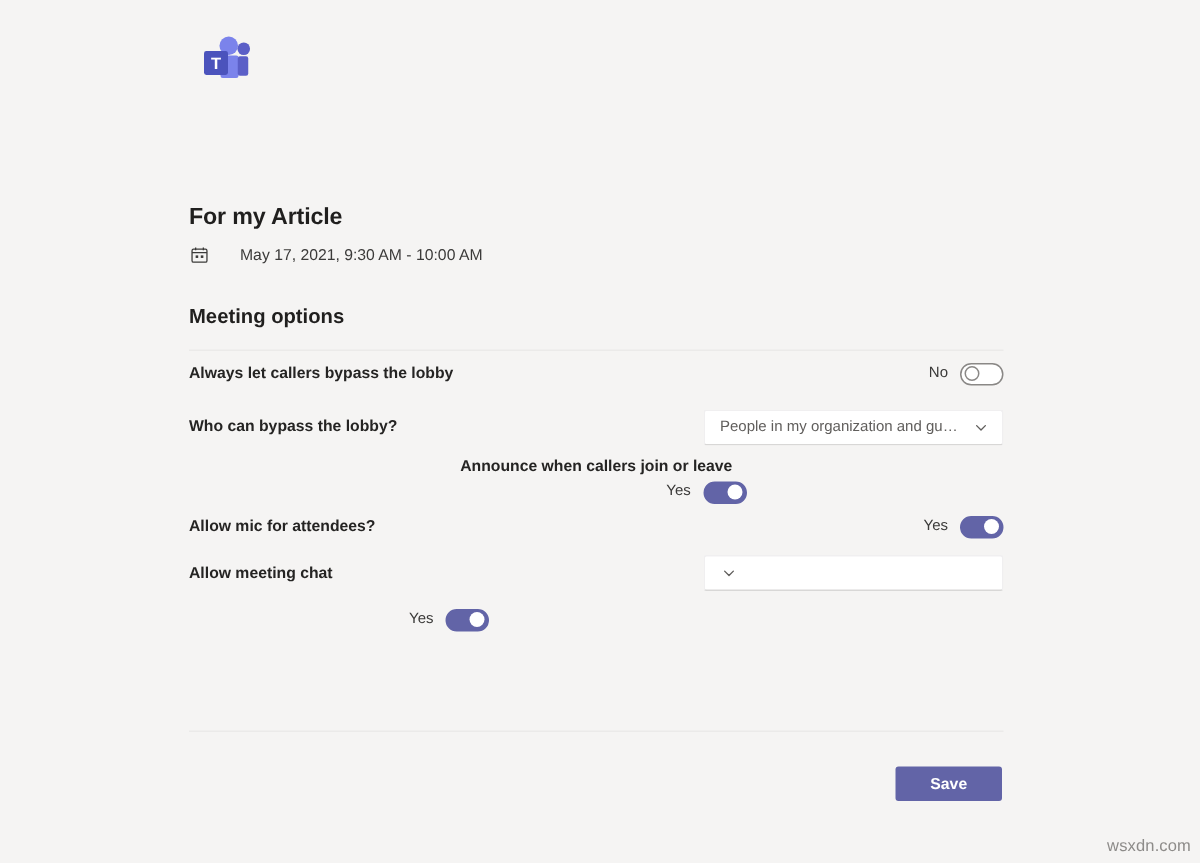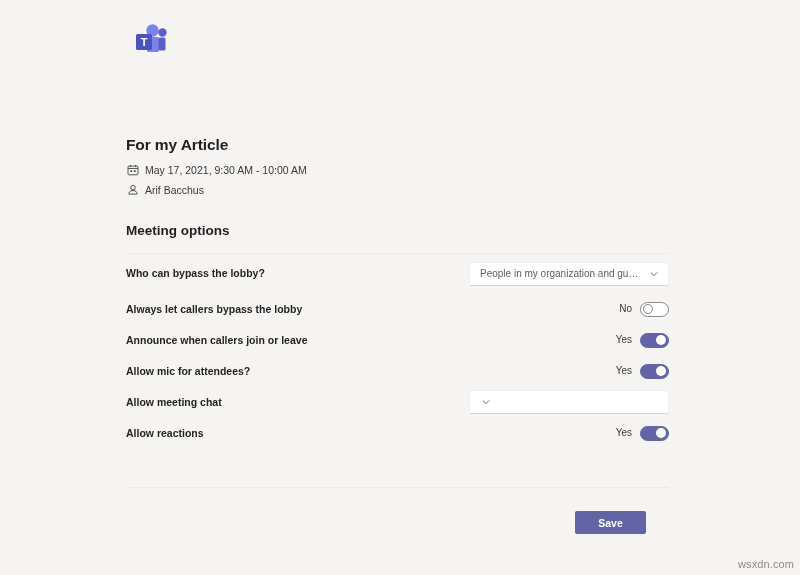--- a/index.html
+++ b/index.html
@@ -45,21 +45,21 @@
     font-weight: bold;
     letter-spacing: -0.1px;
     color: #201f1e;
     margin: 0 0 9px 0;
     line-height: 1.2;
   }
 
   .meta-row {
     display: flex;
     align-items: center;
-    gap: 6px;
+    gap: 21px;
     margin-bottom: 7px;
     font-size: 10.5px;
     color: #3b3a39;
     line-height: 1.2;
   }
   .meta-icon {
     width: 13px;
     height: 13px;
     flex: 0 0 13px;
     display: flex;
@@ -193,21 +193,21 @@
   .footer-divider {
     position: absolute;
     left: 126px;
     top: 487px;
     width: 543px;
     height: 1px;
     background: #ebeae9;
   }
   .save-button {
     position: absolute;
-    left: 575px;
+    left: 597px;
     top: 511px;
     width: 71px;
     height: 23px;
     background: #6264a7;
     border: none;
     border-radius: 2px;
     color: #ffffff;
     font-family: "Liberation Sans", sans-serif;
     font-size: 10.5px;
     font-weight: bold;
@@ -254,64 +254,54 @@
           <line x1="1.2" y1="5.2" x2="12.8" y2="5.2" stroke="currentColor" stroke-width="1"></line>
           <line x1="4" y1="1.2" x2="4" y2="3.4" stroke="currentColor" stroke-width="1"></line>
           <line x1="10" y1="1.2" x2="10" y2="3.4" stroke="currentColor" stroke-width="1"></line>
           <rect x="4" y="7.3" width="2" height="2" fill="currentColor"></rect>
           <rect x="8" y="7.3" width="2" height="2" fill="currentColor"></rect>
         </svg>
       </span>
       <span>May 17, 2021, 9:30 AM - 10:00 AM</span>
     </div>
 
-    <div class="meta-row">
-      <span class="meta-icon">
-        <svg viewBox="0 0 14 14" width="12" height="12" xmlns="http://www.w3.org/2000/svg">
-          <circle cx="7" cy="4.3" r="2.6" fill="none" stroke="currentColor" stroke-width="1"></circle>
-          <path d="M2.2 11.6 C2.2 8.9 4.4 7.6 7 7.6 C9.6 7.6 11.8 8.9 11.8 11.6" fill="none" stroke="currentColor" stroke-width="1"></path>
-          <line x1="2.2" y1="11.8" x2="11.8" y2="11.8" stroke="currentColor" stroke-width="1"></line>
-        </svg>
-      </span>
-      <span>Arif Bacchus</span>
-    </div>
 
     <h2 class="section-title">Meeting options</h2>
 
     <div class="divider"></div>
 
     <div class="options">
+
+      <div class="option-row" style="height:30px;">
+        <div class="option-label">Always let callers bypass the lobby</div>
+        <div class="option-control">
+          <div class="toggle-wrap">
+            <span class="toggle-text">No</span>
+            <span class="switch off">
+              <span class="knob"></span>
+            </span>
+          </div>
+        </div>
+      </div>
 
       <div class="option-row" style="height:40px;">
         <div class="option-label">Who can bypass the lobby?</div>
         <div class="option-control">
           <div class="dropdown">
             <span class="dropdown-value">People in my organization and gu…</span>
             <span class="chev">
               <svg viewBox="0 0 12 12" width="10" height="10" xmlns="http://www.w3.org/2000/svg">
                 <polyline points="2.5,4.5 6,8 9.5,4.5" fill="none" stroke="currentColor" stroke-width="1.1" stroke-linecap="round" stroke-linejoin="round"></polyline>
               </svg>
             </span>
           </div>
         </div>
       </div>
 
-      <div class="option-row" style="height:30px;">
-        <div class="option-label">Always let callers bypass the lobby</div>
-        <div class="option-control">
-          <div class="toggle-wrap">
-            <span class="toggle-text">No</span>
-            <span class="switch off">
-              <span class="knob"></span>
-            </span>
-          </div>
-        </div>
-      </div>
-
-      <div class="option-row" style="height:31px;">
+      <div class="option-row" style="height:31px;flex-direction:column;">
         <div class="option-label">Announce when callers join or leave</div>
         <div class="option-control">
           <div class="toggle-wrap">
             <span class="toggle-text">Yes</span>
             <span class="switch on">
               <span class="knob"></span>
             </span>
           </div>
         </div>
       </div>
@@ -336,21 +326,20 @@
             <span class="chev">
               <svg viewBox="0 0 12 12" width="10" height="10" xmlns="http://www.w3.org/2000/svg">
                 <polyline points="2.5,4.5 6,8 9.5,4.5" fill="none" stroke="currentColor" stroke-width="1.1" stroke-linecap="round" stroke-linejoin="round"></polyline>
               </svg>
             </span>
           </div>
         </div>
       </div>
 
       <div class="option-row" style="height:31px;">
-        <div class="option-label">Allow reactions</div>
         <div class="option-control">
           <div class="toggle-wrap">
             <span class="toggle-text">Yes</span>
             <span class="switch on">
               <span class="knob"></span>
             </span>
           </div>
         </div>
       </div>
 

